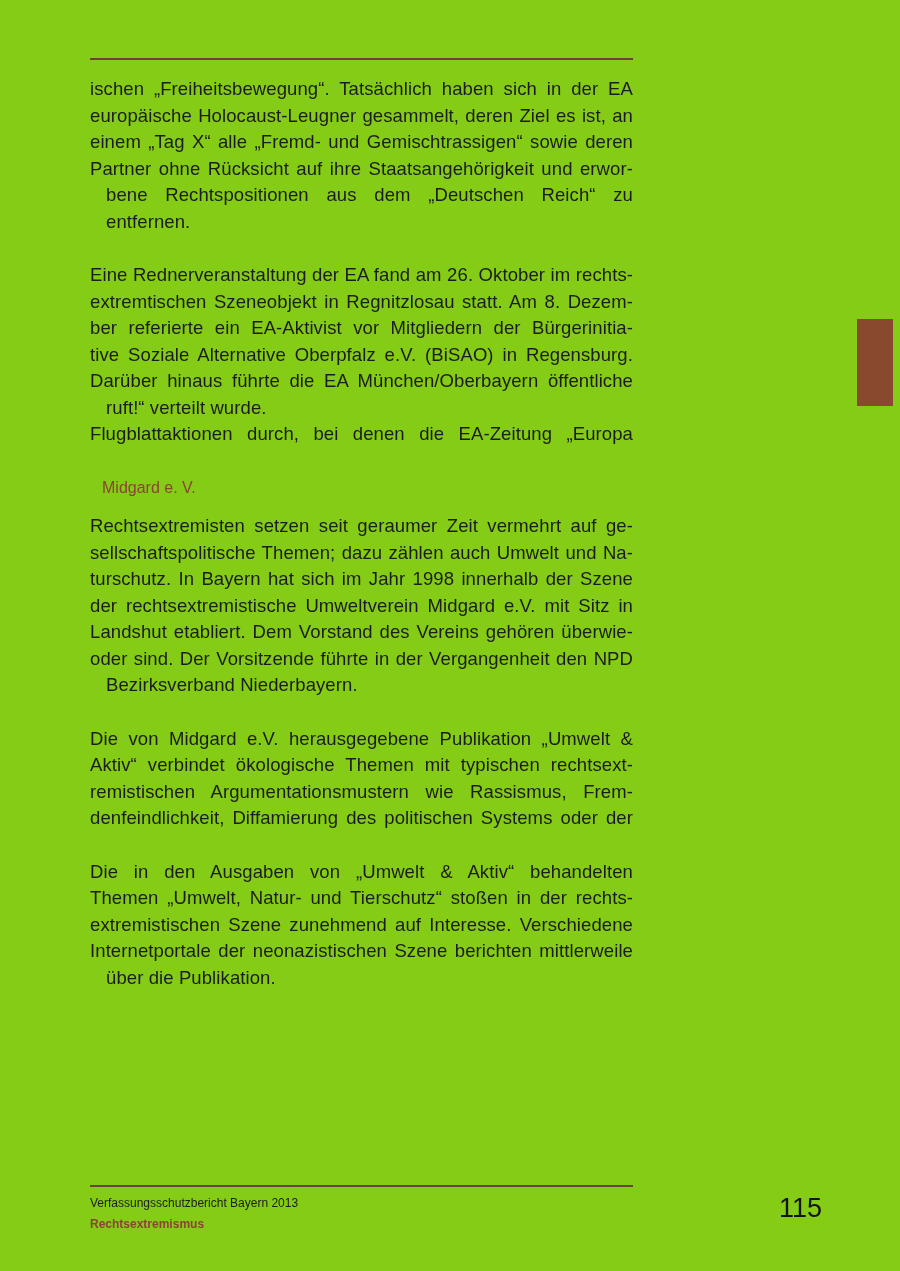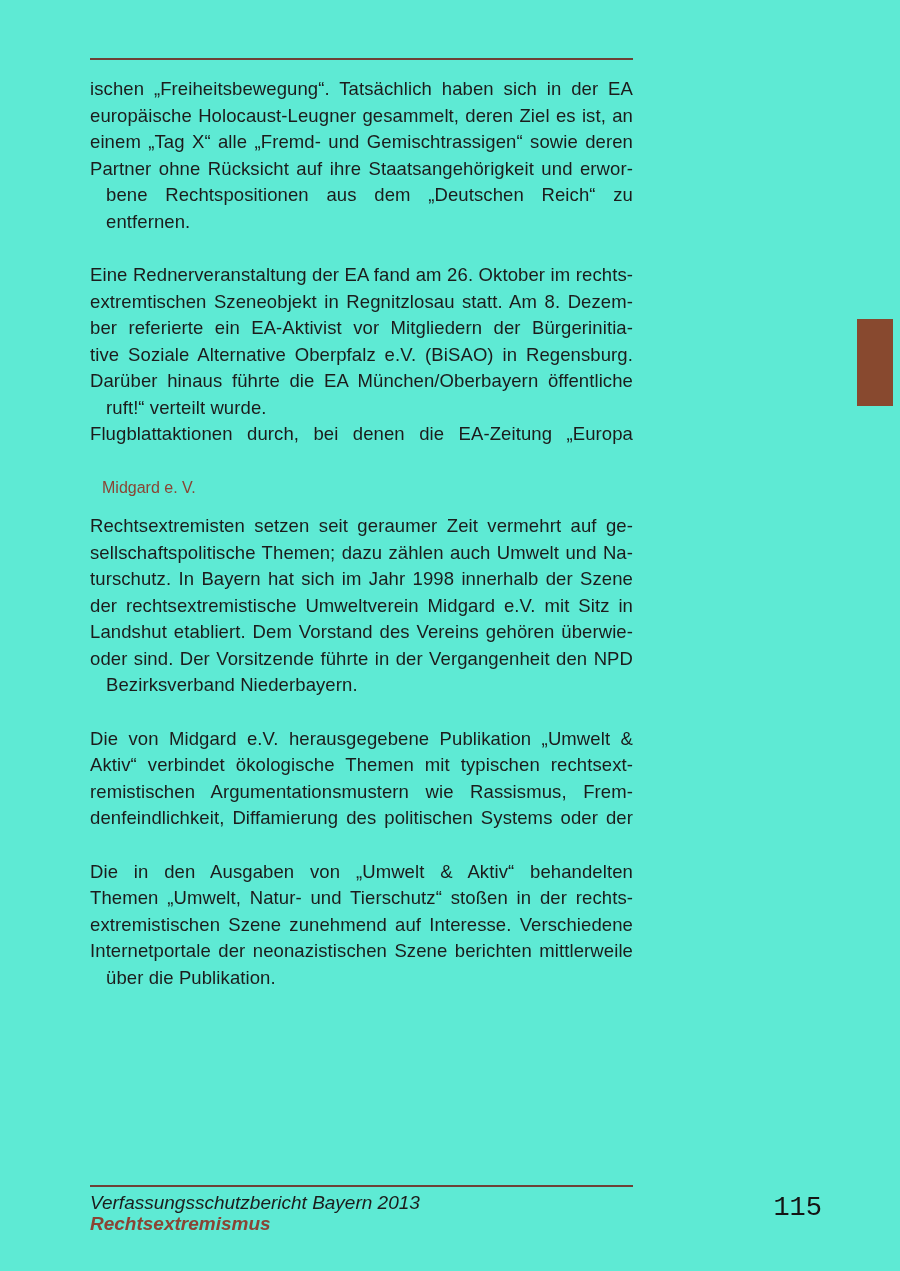--- a/index.html
+++ b/index.html
@@ -4,21 +4,21 @@
 <style>
   html, body {
     margin: 0;
     padding: 0;
     background: #ffffff;
   }
   .page {
     position: relative;
     width: 900px;
     height: 1271px;
-    background: #5eead4;
+    background: #84cc16;
     overflow: hidden;
     font-family: "Liberation Sans", sans-serif;
     color: #1c1c1c;
   }
   .top-rule {
     position: absolute;
     left: 90px;
     top: 58px;
     width: 543px;
     height: 2px;
@@ -68,40 +68,38 @@
     left: 90px;
     top: 1185px;
     width: 543px;
     height: 2px;
     background: #6e4136;
   }
   .footer-block {
     position: absolute;
     left: 90px;
     top: 1193px;
-    font-size: 19px;
+    font-size: 12px;
     line-height: 20.5px;
-    font-style: italic;
   }
   .footer-report-title {
     color: #1c1c1c;
   }
   .footer-chapter-label {
     color: #8a4434;
     font-weight: bold;
   }
   .page-number {
     position: absolute;
     right: 78px;
     top: 1192px;
     font-size: 27px;
     line-height: 32px;
     color: #141414;
     text-align: center;
-    font-family: Liberation Mono, monospace;
   }
 </style>
 </head>
 <body>
 
 <div class="page">
 
   <div class="top-rule"></div>
 
   <div class="text-column">

